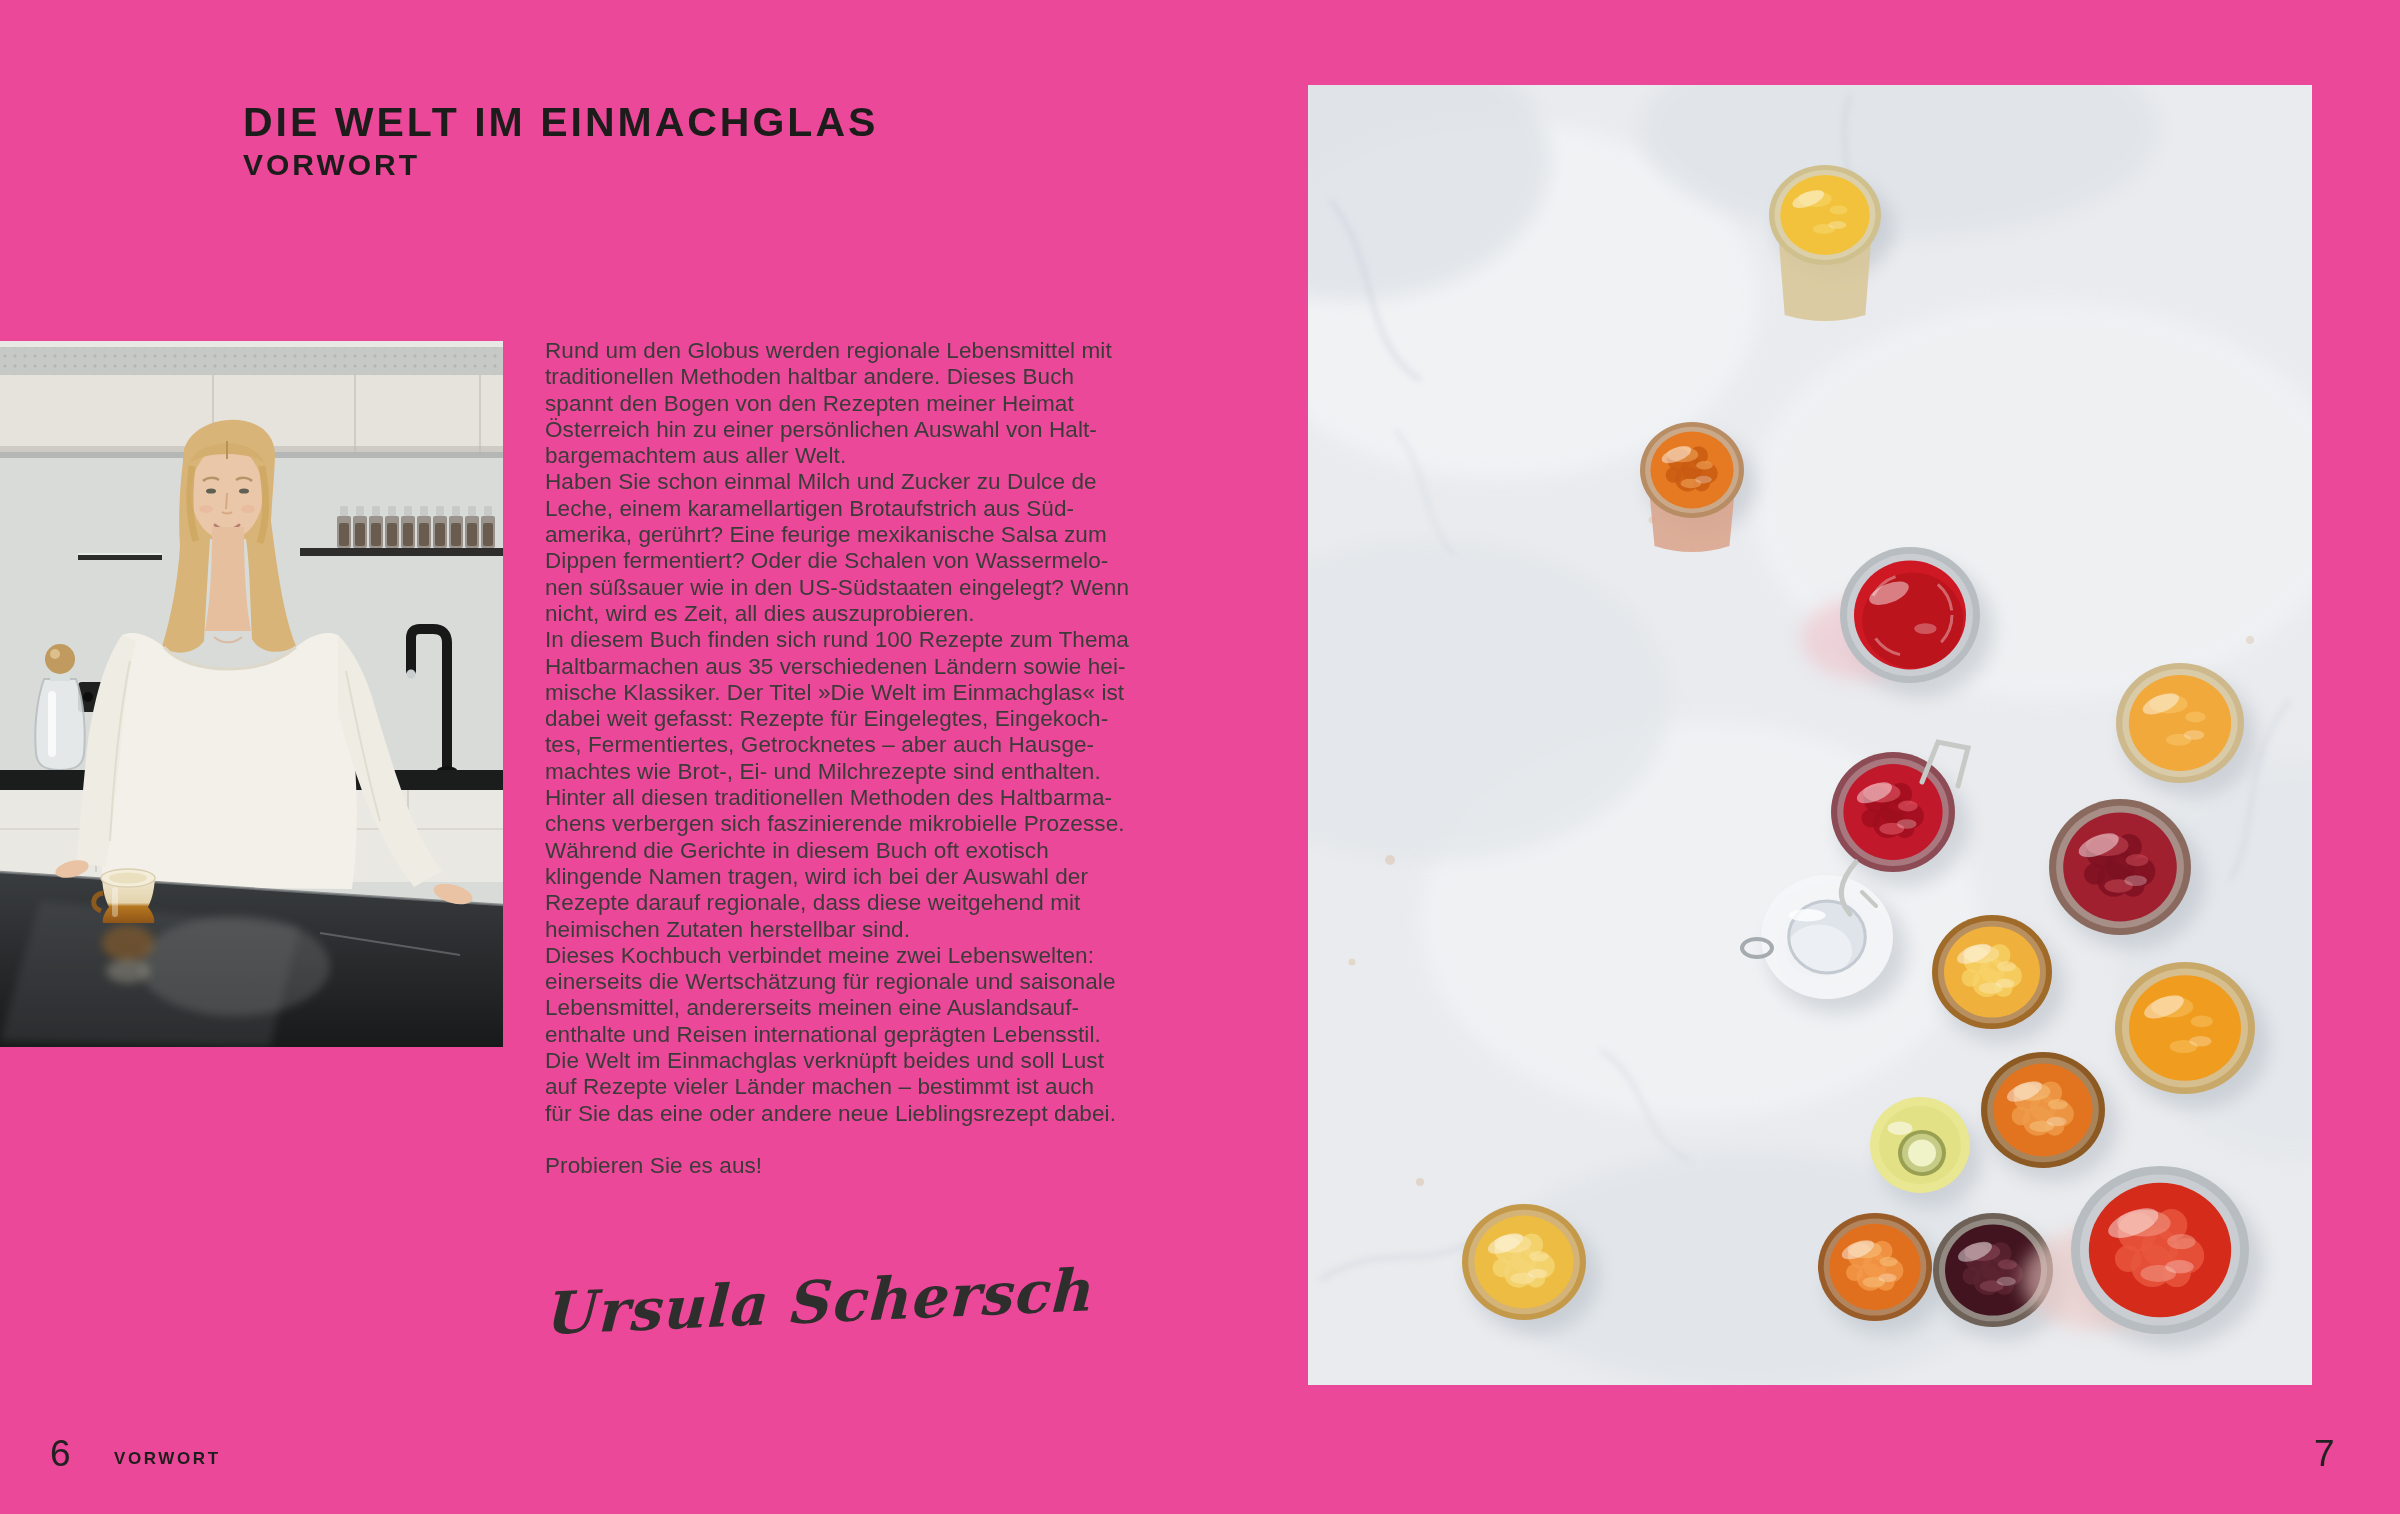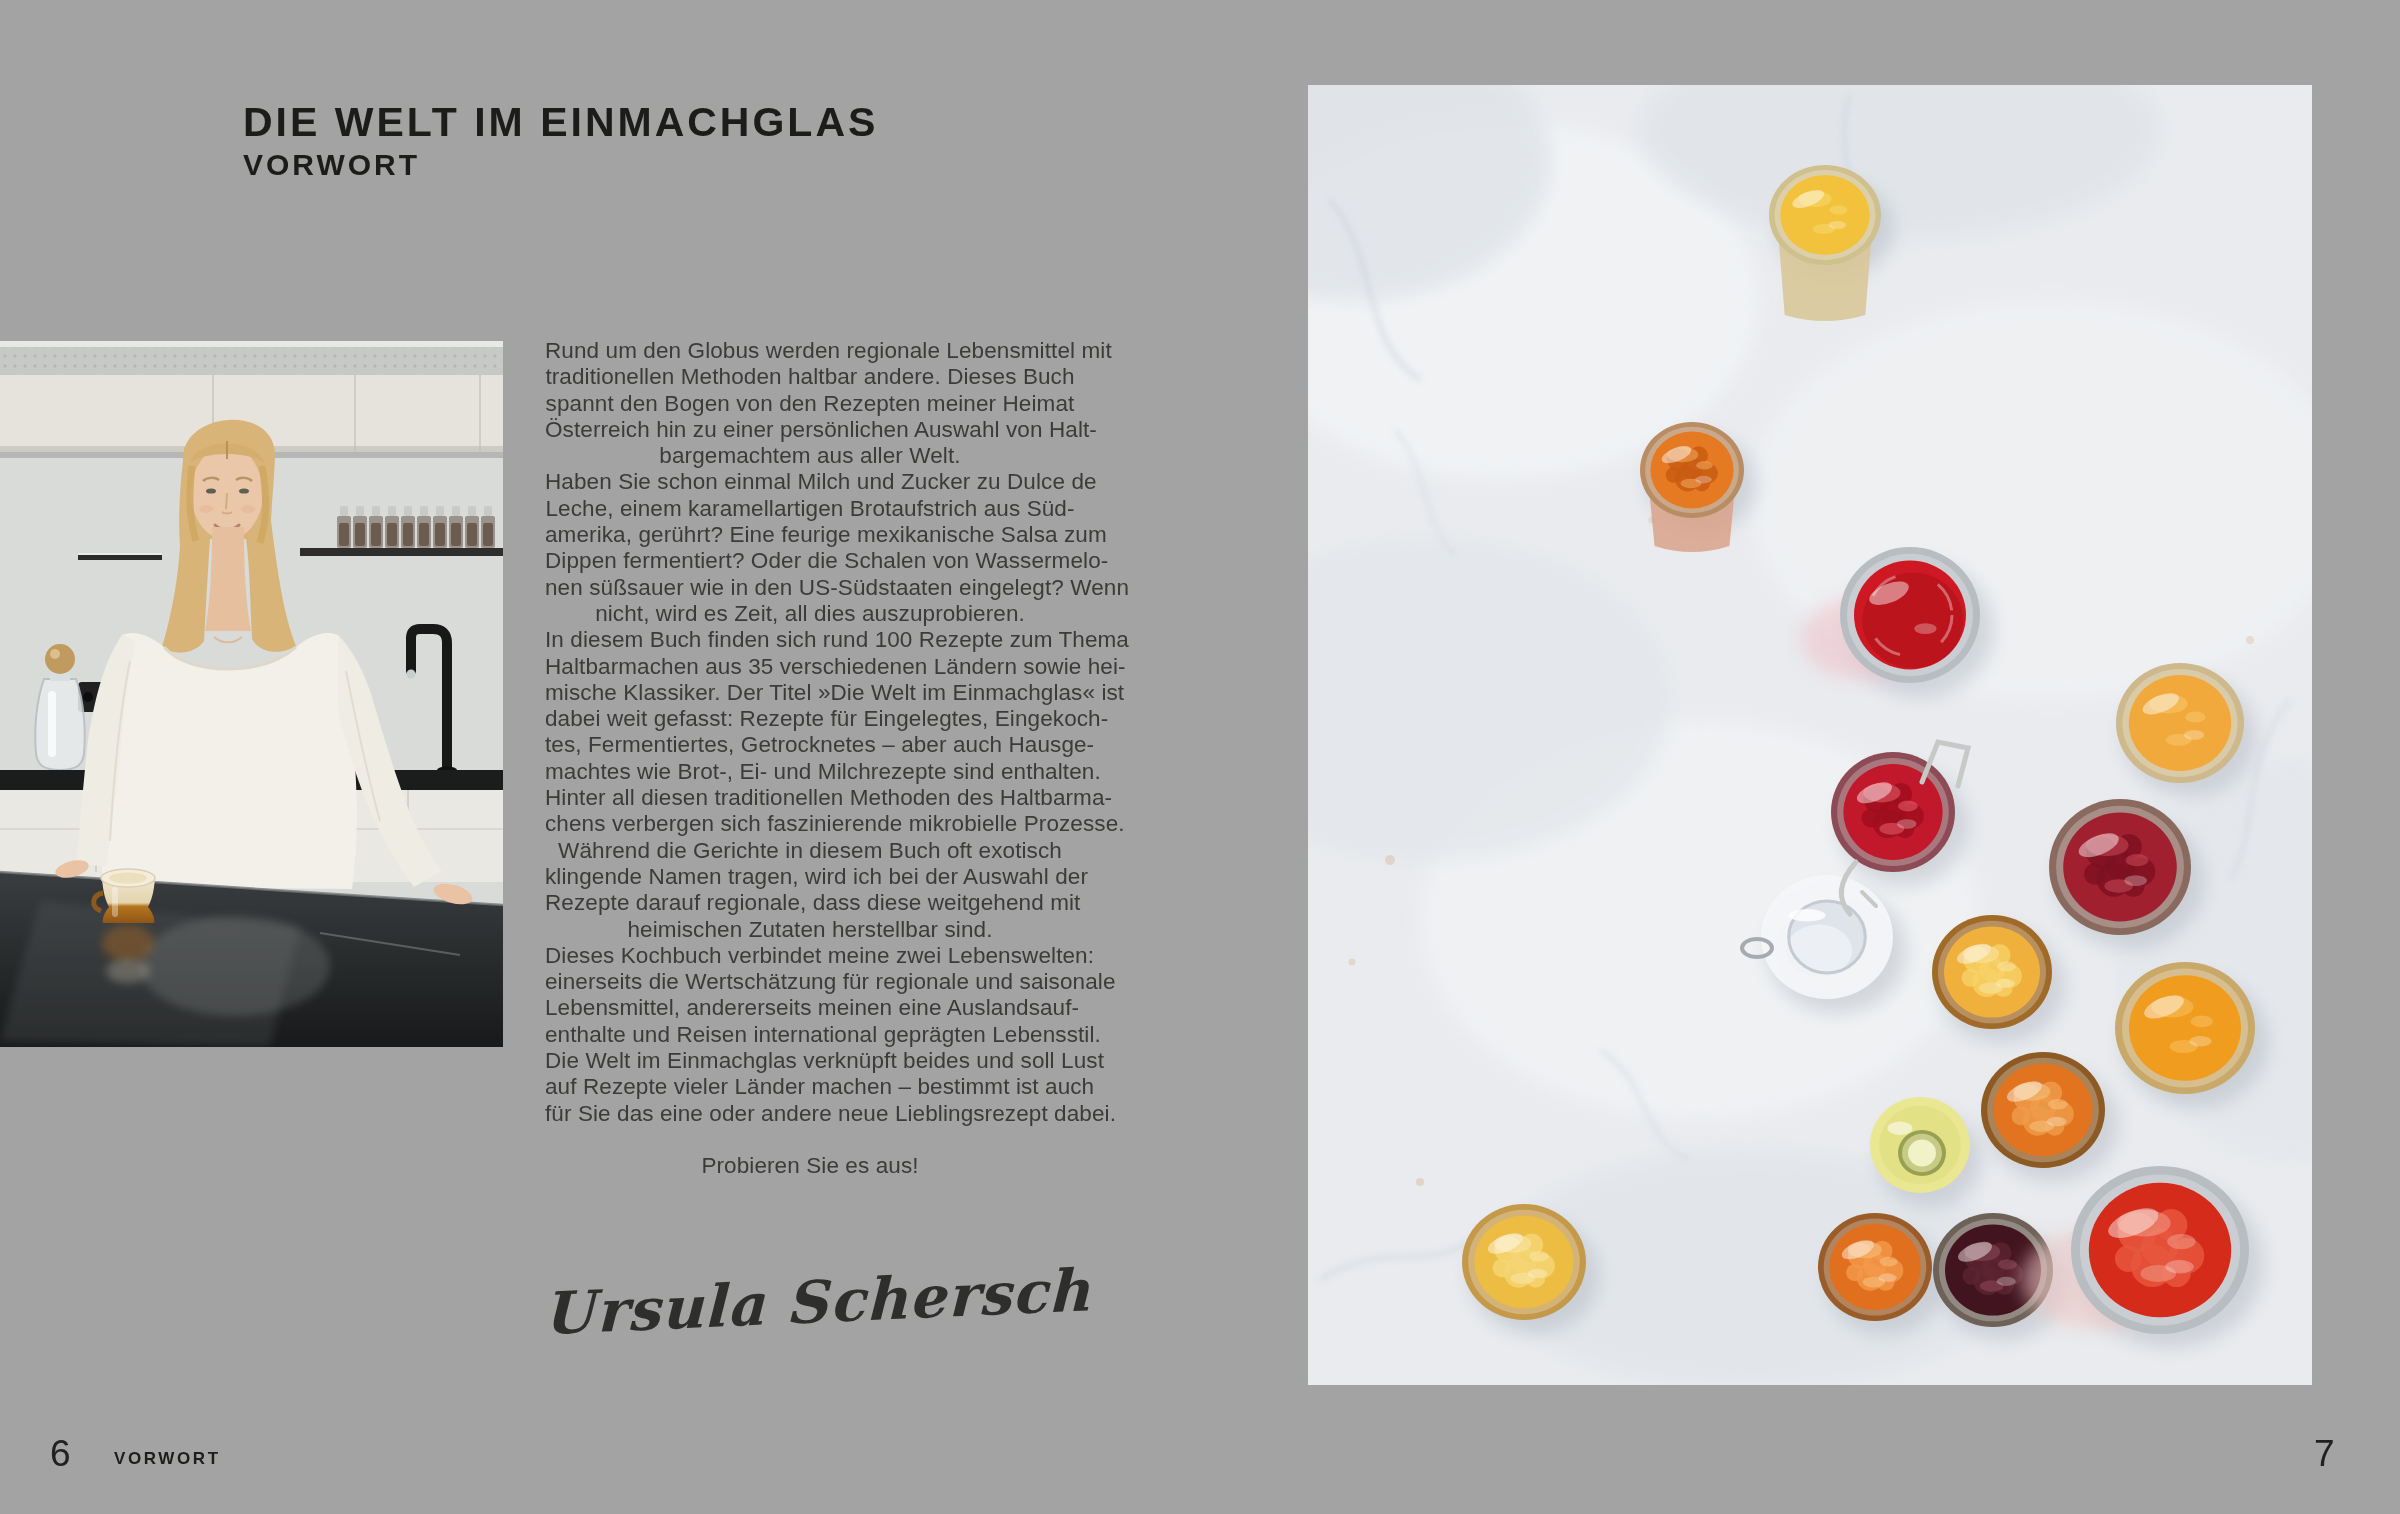--- a/index.html
+++ b/index.html
@@ -1,26 +1,26 @@
 <!DOCTYPE html>
 <html><head>
 <meta charset="utf-8">
 <style>
   html,body{margin:0;padding:0;background:#ffffff;}
-  .spread{position:relative;width:2400px;height:1514px;background:#a3a3a3;overflow:hidden;
+  .spread{position:relative;width:2400px;height:1514px;background:#ec4899;overflow:hidden;
           font-family:"Liberation Sans",sans-serif;color:#1c1c1a;}
   .page-title{position:absolute;left:243px;top:72px;font-size:41px;font-weight:700;
               letter-spacing:3px;color:#1c1c1a;white-space:nowrap;}
   .page-subtitle{position:absolute;left:243px;top:123px;font-size:30px;font-weight:700;
                  letter-spacing:3px;color:#1c1c1a;}
   .kitchen-photo{position:absolute;left:0;top:341px;width:503px;height:706px;margin:0;}
   .jars-photo{position:absolute;left:1308px;top:85px;width:1004px;height:1300px;margin:0;}
   .kitchen-photo svg,.jars-photo svg{display:block;width:100%;height:100%;}
   .preface-text{position:absolute;left:545px;top:338px;width:530px;font-size:22.5px;
-                line-height:26.3px;color:#3b3b39;letter-spacing:0.1px;text-align:center;}
+                line-height:26.3px;color:#3b3b39;letter-spacing:0.1px;}
   .bline{height:26.3px;white-space:nowrap;}
   .signature{position:absolute;left:548px;top:1268px;font-family:"DejaVu Serif",serif;
              font-style:italic;font-weight:600;font-size:58px;color:#2e2e2c;
              transform:rotate(-2.5deg) skewX(-6deg);letter-spacing:1px;}
   .footer-left{position:absolute;left:50px;top:1433px;}
   .pgnum{font-size:37px;font-weight:400;color:#212121;display:inline-block;}
   .running-head{position:absolute;left:114px;top:1449px;font-size:17px;font-weight:600;
                 letter-spacing:2.6px;color:#1d1d1b;}
   .footer-right{position:absolute;left:2314px;top:1433px;}
 </style>

